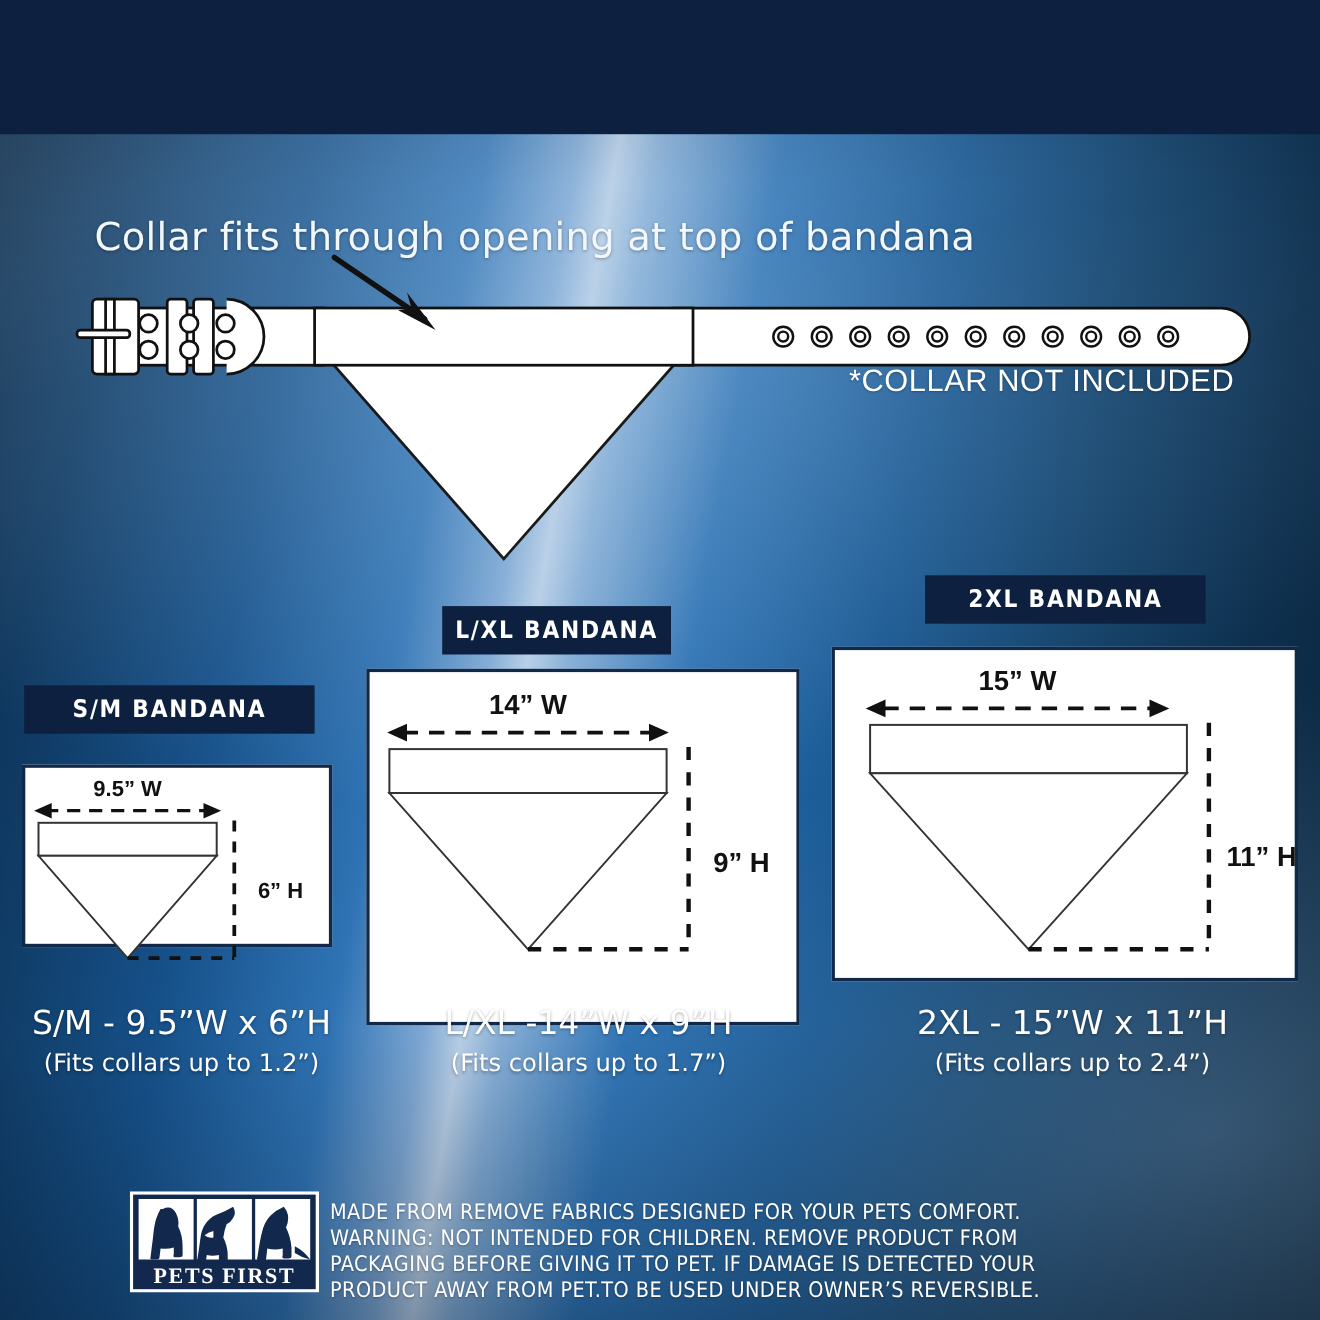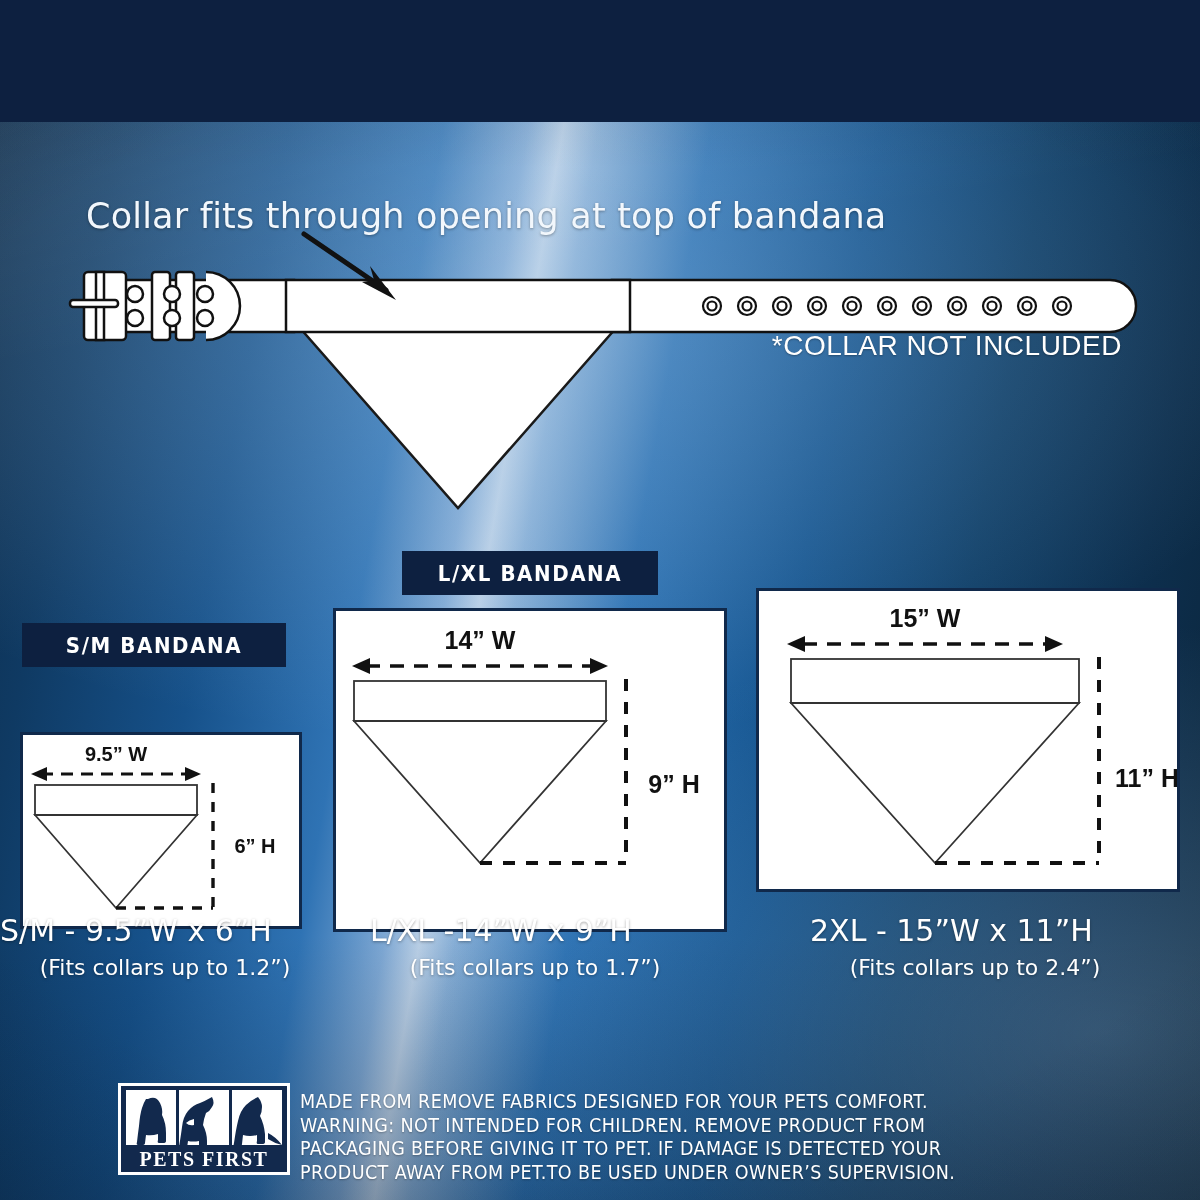--- a/index.html
+++ b/index.html
@@ -116,20 +116,21 @@
   .panel {
     position: absolute;
     background: #ffffff;
     border: 3px solid #10294b;
   }
   .caption-main {
     position: absolute;
     color: #ffffff;
     font-size: 30px;
     font-weight: 400;
+    text-align: center;
     white-space: nowrap;
     text-shadow: 0 1px 3px rgba(0,0,0,0.35);
     z-index: 6;
   }
   .caption-sub {
     position: absolute;
     color: #ffffff;
     font-size: 22px;
     font-weight: 400;
     text-align: center;
@@ -224,21 +225,21 @@
           <circle cx="1062" cy="56" r="4.5"></circle>
       </g>
     </g>
   </svg>
 
   <div class="not-included">*COLLAR NOT INCLUDED</div>
 
   <div class="chip" style="left:22px; top:623px; width:264px; height:44px;">
     <span>S/M BANDANA</span>
   </div>
-  <div class="panel" style="left:20px; top:732px; width:282px; height:197px;">
+  <div class="panel" style="left:20px; top:695px; width:282px; height:166px;">
     <svg width="276" height="191" viewBox="0 0 276 191">
 
       <g stroke="#111111" stroke-width="3" fill="none">
         <line x1="18" y1="39" x2="168" y2="39" stroke-dasharray="12 8"></line>
       </g>
       <path d="M8 39 L24 32 L24 46 Z" fill="#111111"></path>
       <path d="M178 39 L162 32 L162 46 Z" fill="#111111"></path>
       <text x="93" y="26" font-size="20" font-weight="700" text-anchor="middle" font-family="Liberation Sans, sans-serif" fill="#111111">9.5” W</text>
 
       <rect x="12" y="50" width="162" height="30" fill="#ffffff" stroke="#333333" stroke-width="1.8"></rect>
@@ -247,21 +248,21 @@
       <g stroke="#111111" stroke-width="3.4" fill="none" stroke-dasharray="10 9">
         <line x1="190" y1="48" x2="190" y2="173"></line>
         <line x1="93" y1="173" x2="190" y2="173"></line>
       </g>
       <text x="232" y="118" font-size="20" font-weight="700" text-anchor="middle" font-family="Liberation Sans, sans-serif" fill="#111111">6” H</text>
     </svg>
   </div>
   <div class="caption-main" style="left:0px; top:913px; width:330px;">S/M - 9.5”W x 6”H</div>
   <div class="caption-sub" style="left:0px; top:955px; width:330px;">(Fits collars up to 1.2”)</div>
 
-  <div class="chip" style="left:402px; top:551px; width:256px; height:44px;">
+  <div class="chip" style="left:402px; top:551px; width:208px; height:44px;">
     <span>L/XL BANDANA</span>
   </div>
   <div class="panel" style="left:333px; top:608px; width:394px; height:324px;">
     <svg width="388" height="278" viewBox="0 0 388 278">
       <g stroke="#111111" stroke-width="3.4" fill="none">
         <line x1="30" y1="55" x2="258" y2="55" stroke-dasharray="14 10"></line>
       </g>
       <path d="M16 55 L34 47 L34 63 Z" fill="#111111"></path>
       <path d="M272 55 L254 47 L254 63 Z" fill="#111111"></path>
       <text x="144" y="38" font-size="25" font-weight="700" text-anchor="middle" font-family="Liberation Sans, sans-serif" fill="#111111">14” W</text>
@@ -272,20 +273,23 @@
       <g stroke="#111111" stroke-width="4" fill="none" stroke-dasharray="12 11">
         <line x1="290" y1="68" x2="290" y2="252"></line>
         <line x1="144" y1="252" x2="290" y2="252"></line>
       </g>
       <text x="338" y="182" font-size="25" font-weight="700" text-anchor="middle" font-family="Liberation Sans, sans-serif" fill="#111111">9” H</text>
     </svg>
   </div>
   <div class="caption-main" style="left:370px; top:913px; width:330px;">L/XL -14”W x 9”H</div>
   <div class="caption-sub" style="left:370px; top:955px; width:330px;">(Fits collars up to 1.7”)</div>
 
+  <div class="chip" style="left:841px; top:523px; width:255px; height:44px;">
+    <span>2XL BANDANA</span>
+  </div>
   <div class="panel" style="left:756px; top:588px; width:424px; height:304px;">
     <svg width="418" height="298" viewBox="0 0 418 298">
       <g stroke="#111111" stroke-width="3.4" fill="none">
         <line x1="44" y1="53" x2="288" y2="53" stroke-dasharray="14 10"></line>
       </g>
       <path d="M28 53 L46 45 L46 61 Z" fill="#111111"></path>
       <path d="M304 53 L286 45 L286 61 Z" fill="#111111"></path>
       <text x="166" y="36" font-size="25" font-weight="700" text-anchor="middle" font-family="Liberation Sans, sans-serif" fill="#111111">15” W</text>
 
       <rect x="32" y="68" width="288" height="44" fill="#ffffff" stroke="#333333" stroke-width="1.8"></rect>
@@ -318,16 +322,16 @@
 
       <rect x="8" y="66" width="156" height="21" fill="#12294d"></rect>
       <text x="86" y="83" font-size="20" font-weight="700" text-anchor="middle" font-family="Liberation Serif, serif" fill="#ffffff" letter-spacing="1.5">PETS FIRST</text>
     </svg>
   </div>
 
   <div class="footer-text">
     <div>MADE FROM REMOVE FABRICS DESIGNED FOR YOUR PETS COMFORT.</div>
     <div>WARNING:  NOT  INTENDED  FOR  CHILDREN. REMOVE PRODUCT FROM</div>
     <div>PACKAGING BEFORE GIVING IT TO PET.  IF DAMAGE IS DETECTED YOUR</div>
-    <div>PRODUCT AWAY FROM PET.TO BE USED UNDER OWNER’S SUPERVISION.</div>
+    <div>PRODUCT AWAY FROM PET.TO BE USED UNDER OWNER’S REVERSIBLE.</div>
   </div>
 
 </div>
 
 </body></html>

